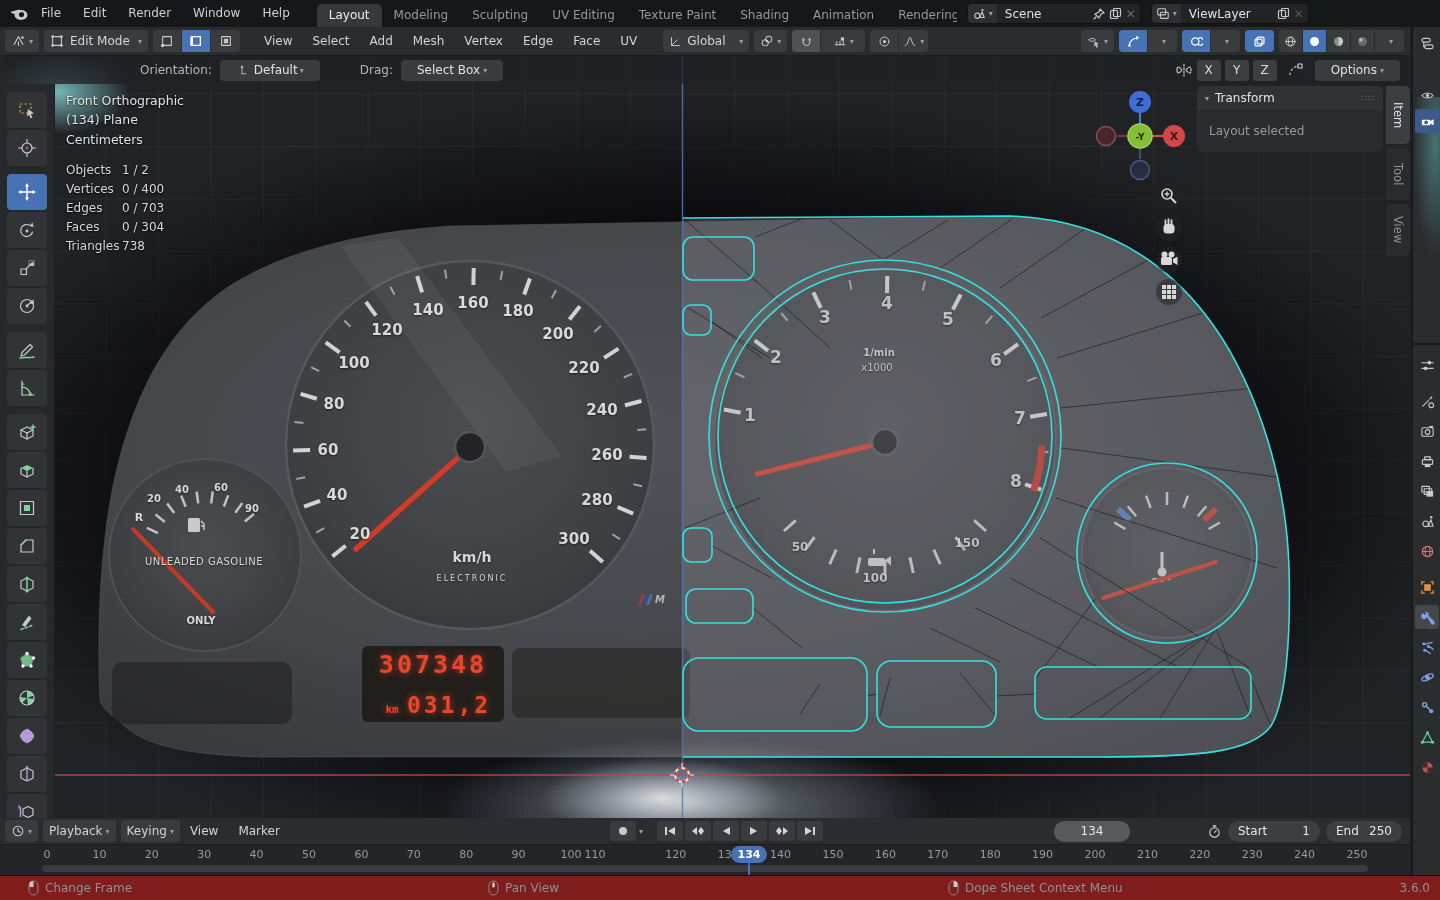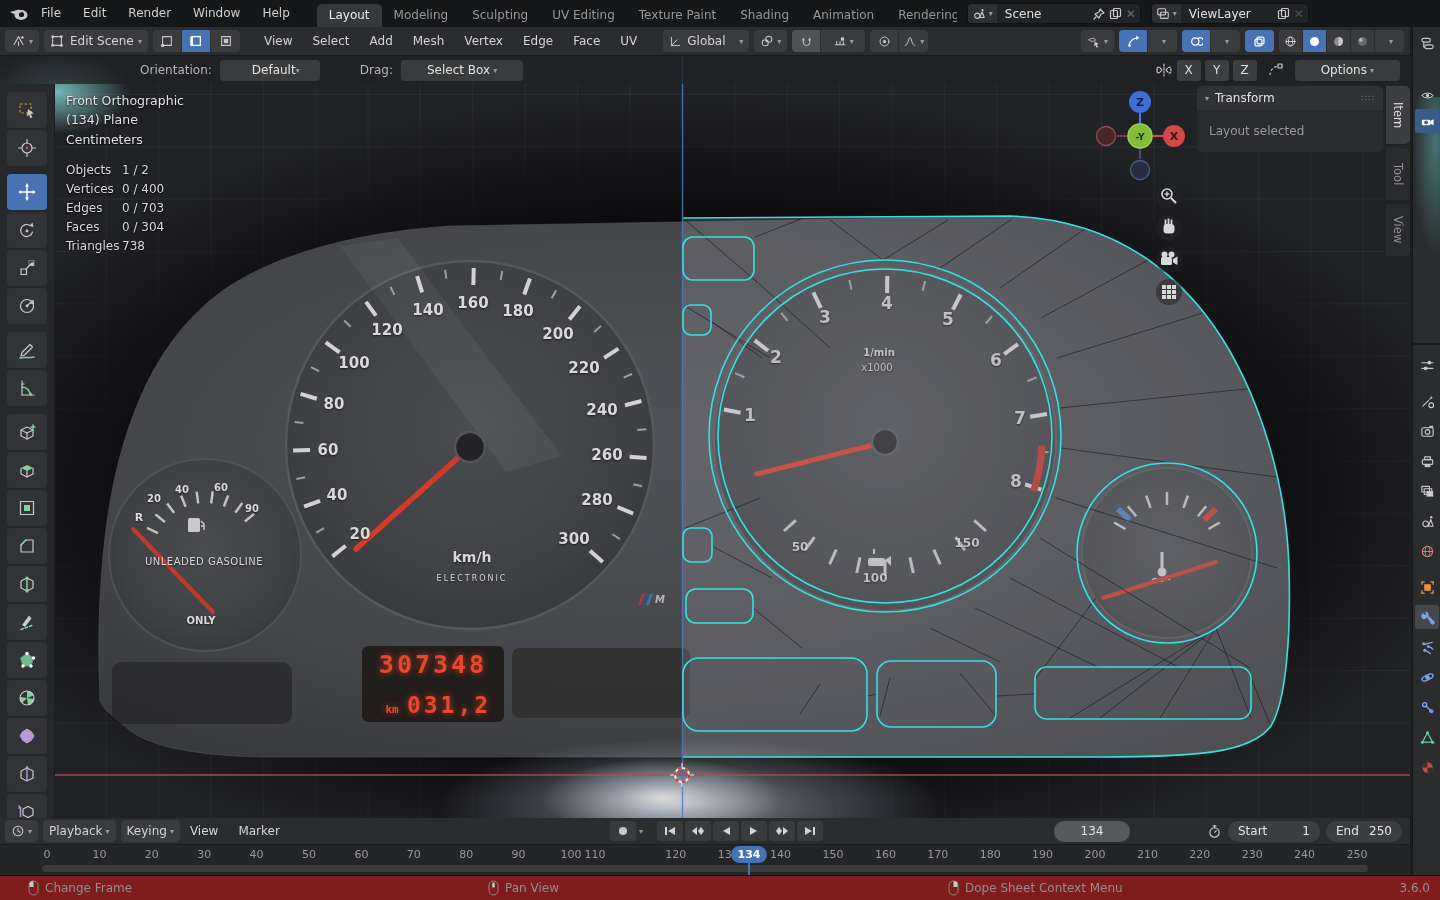--- a/index.html
+++ b/index.html
@@ -24,21 +24,21 @@
   .seg{display:flex;height:22px;border-radius:4px;overflow:hidden;margin-left:5px;}
   .seg>div{width:29px;display:flex;align-items:center;justify-content:center;background:#3a3b3d;border-right:1px solid #2b2c2e;}
   .seg>div:last-child{border-right:none;}
   .seg .on{background:#4772b3;}
   .hmenu{padding:0 10px;color:#d4d4d6;}
   .blue-ic{background:#4772b3 !important;}
 
   
   #tool-row{position:absolute;left:0;top:0;width:1410px;height:28px;background:rgba(32,33,36,.78);display:flex;align-items:center;z-index:30;}
   .trlabel{color:#b5b5b7;margin-left:18px;}
-  .trwidget{display:flex;align-items:center;height:21px;background:#3a3b3d;border-radius:4px;padding:0 26px;margin-left:8px;color:#e2e2e2;}
+  .trwidget{display:flex;align-items:center;height:21px;background:#3a3b3d;border-radius:4px;padding:0 16px;margin-left:8px;color:#e2e2e2;}
   .sqbtn{width:24px;height:21px;background:#3d3e40;border-radius:3px;display:flex;align-items:center;justify-content:center;margin-left:4px;color:#dedede;}
 
   
   #viewport{position:absolute;left:0;top:56px;width:1410px;height:762px;overflow:hidden;
      background-color:#212226;
      background-image:linear-gradient(rgba(255,255,255,.045) 1px,transparent 1px),
                       linear-gradient(90deg,rgba(255,255,255,.045) 1px,transparent 1px);
      background-size:52.4px 52.4px;background-position:0.8px 37.8px;}
   #vp-svg{position:absolute;left:0;top:0;}
   .vp-text{position:absolute;text-shadow:0 1px 2px rgba(0,0,0,.85);color:#e2e2e2;}
@@ -173,21 +173,21 @@
       <span class="chev">▾</span>
   </div>
   <div class="hbtn" style="width:104px">
     <svg class="ic" width="14" height="14" viewBox="0 0 16 16">
       <rect class="s" x="3" y="3" width="10" height="10"></rect>
         <circle class="f" cx="3" cy="3" r="1.6"></circle>
         <circle class="f" cx="13" cy="3" r="1.6"></circle>
         <circle class="f" cx="3" cy="13" r="1.6"></circle>
         <circle class="f" cx="13" cy="13" r="1.6"></circle>
     </svg>
-    <span style="margin-left:6px">Edit Scene</span>
+    <span style="margin-left:6px">Edit Mode</span>
     <span class="chev" style="margin-left:auto">▾</span>
   </div>
   <div class="seg">
     <div>
       <svg class="ic" width="14" height="14" viewBox="0 0 16 16">
           <rect class="s" x="3" y="3" width="10" height="10"></rect>
           <circle class="f" cx="3" cy="13" r="2"></circle>
         </svg>
     </div>
     <div class="on">

